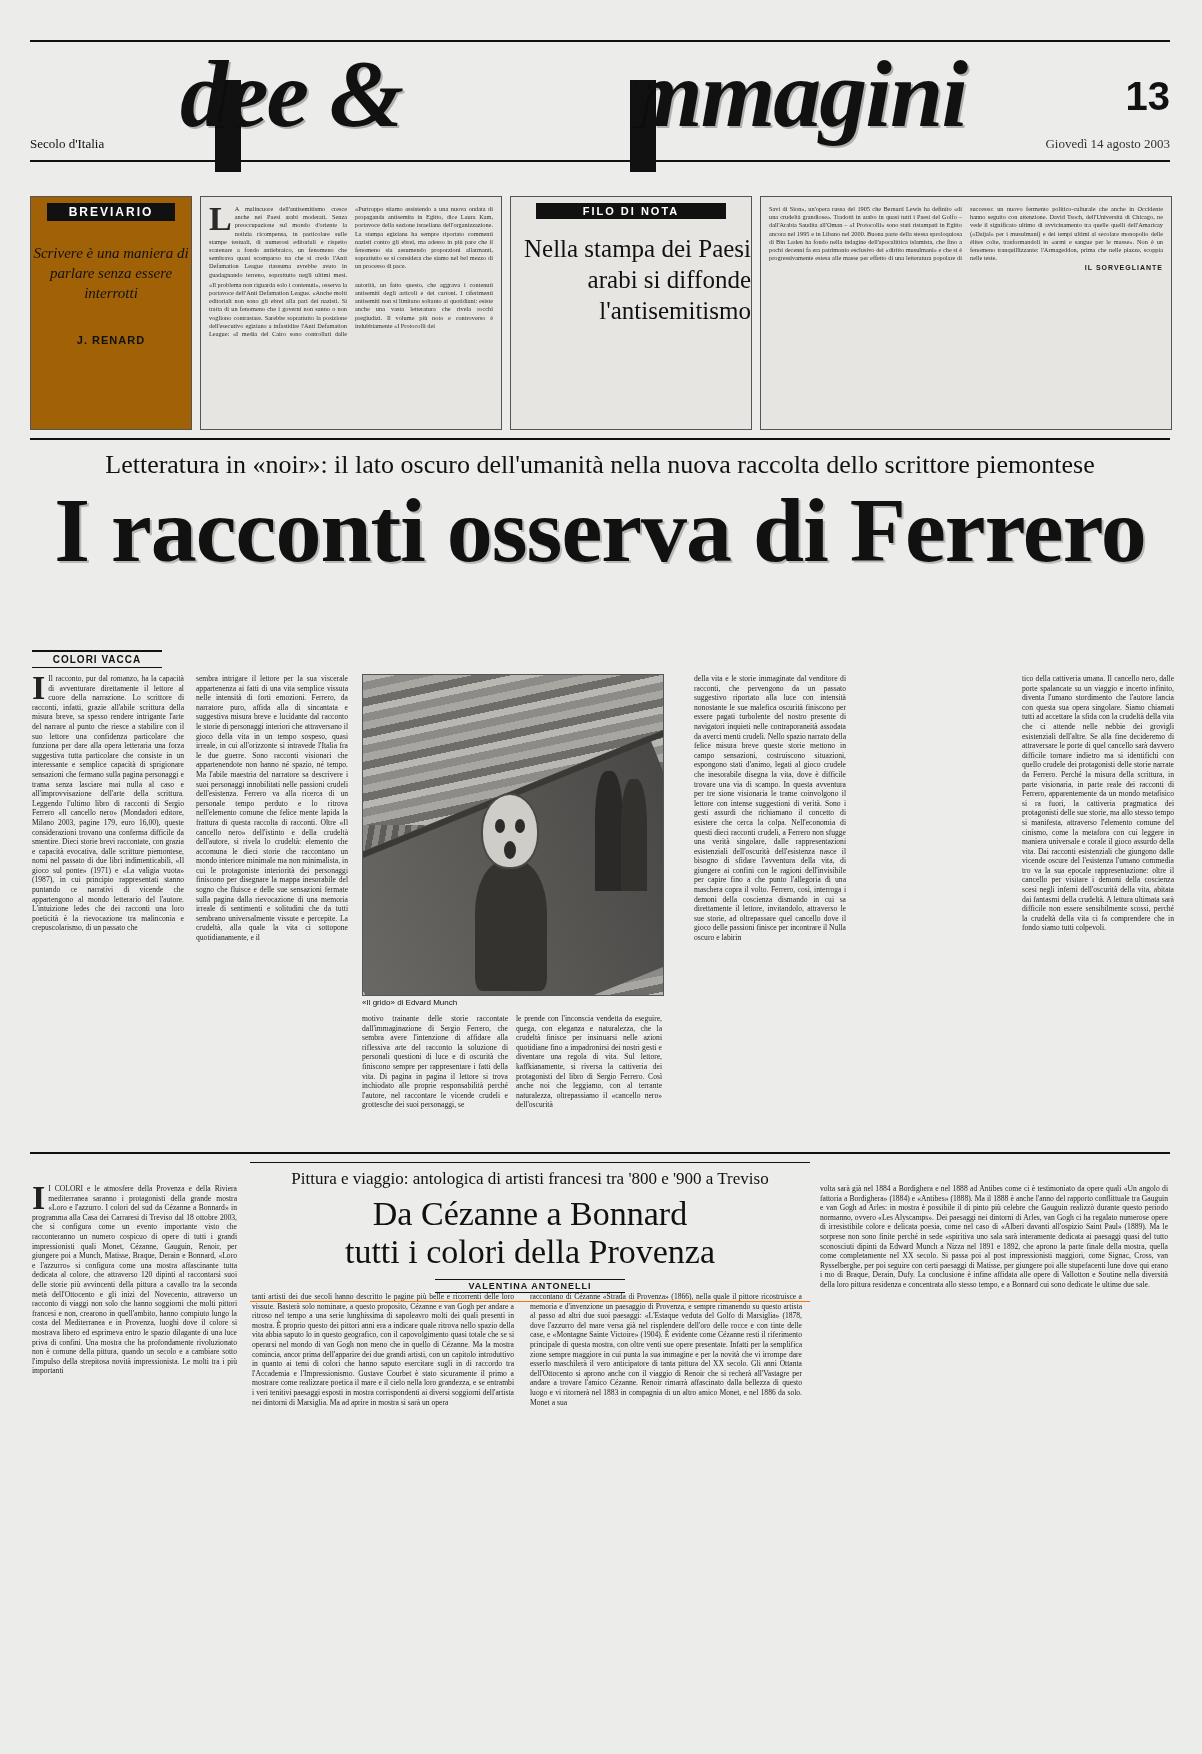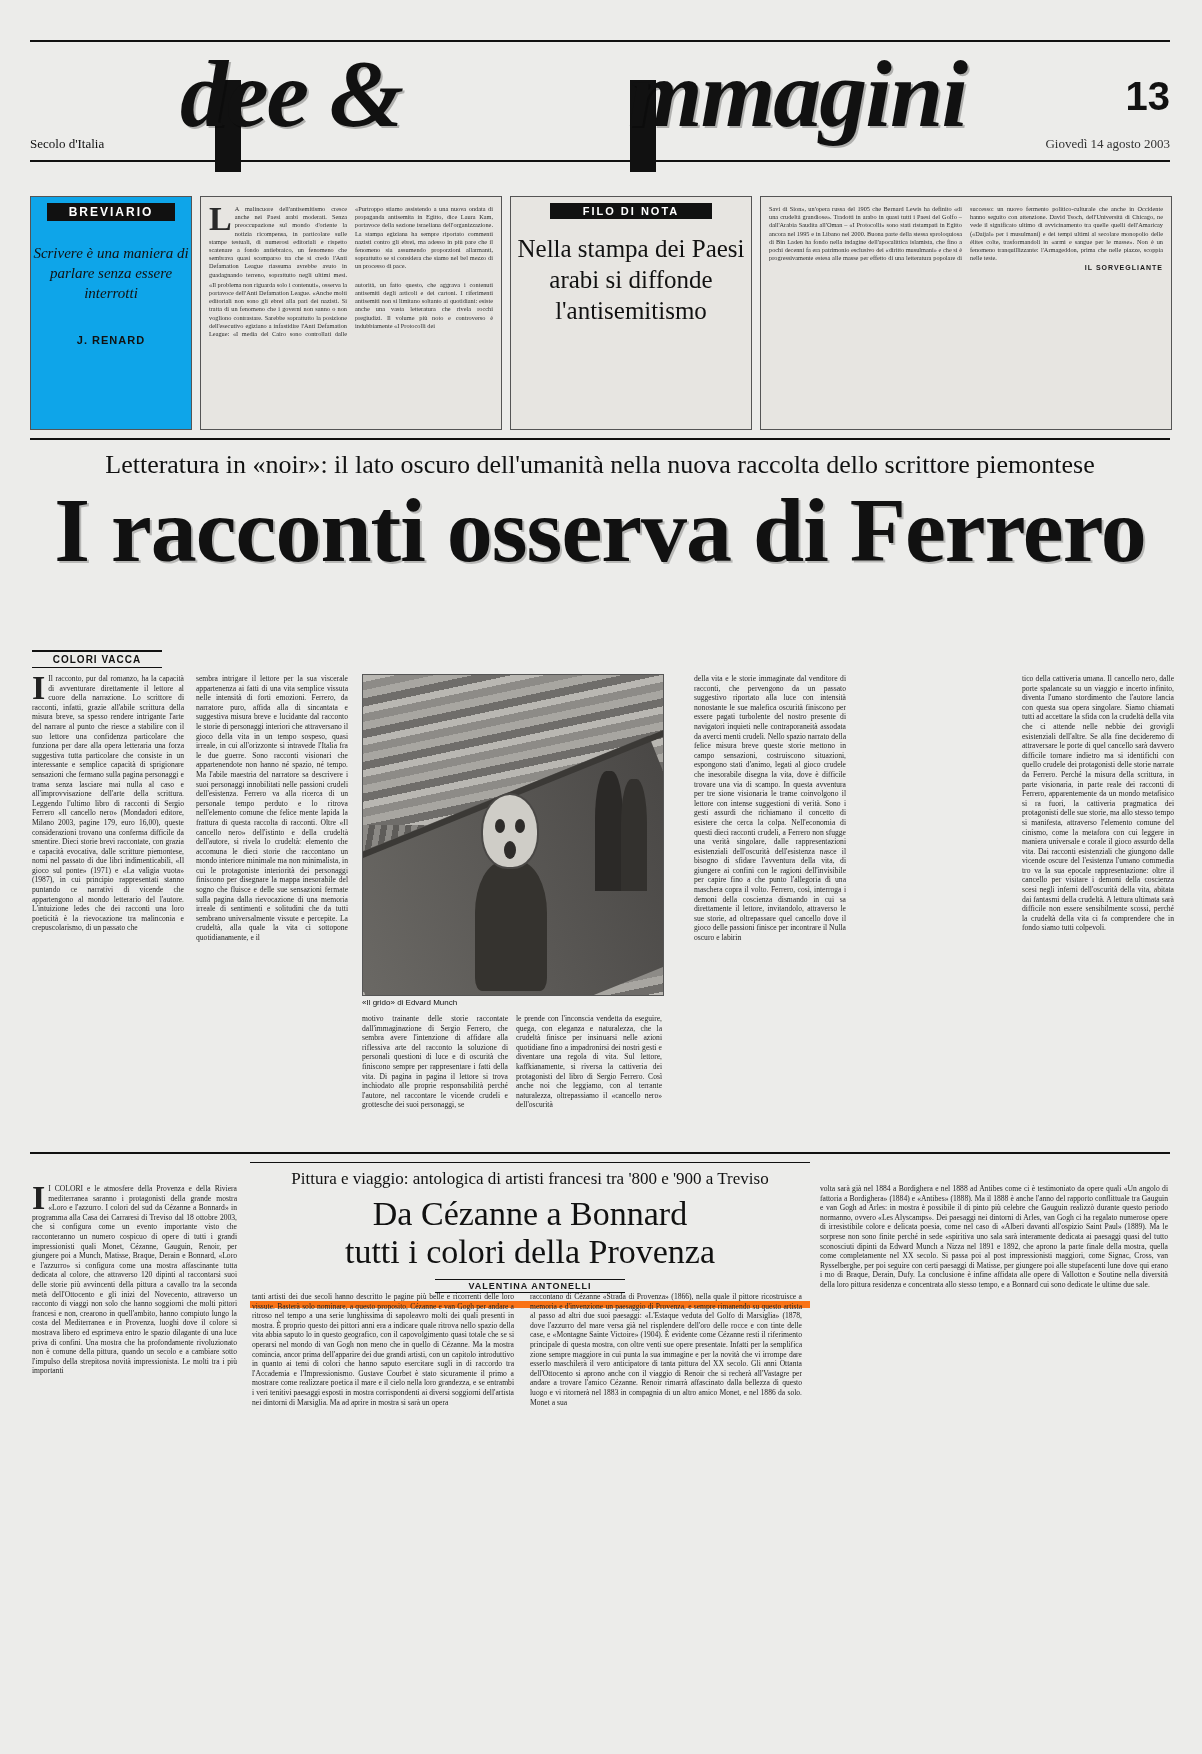--- a/index.html
+++ b/index.html
@@ -50,21 +50,21 @@
   .mast-date{
     position:absolute;right:0;top:92px;
     font-family:"Liberation Serif", serif;
     font-size:13px;color:#333;
   }
   .rule{position:absolute;background:#111;}
   
   .topband{position:absolute;left:30px;top:196px;width:1140px;height:232px;}
   .breviario{
     position:absolute;left:0;top:0;width:160px;height:232px;
-    border:1px solid #555;background:#0ea5e9;
+    border:1px solid #555;background:#a16207;
   }
   .breviario-head{
     margin:6px auto 0;width:128px;height:18px;background:#111;
     color:#fff;font-family:"Liberation Sans",sans-serif;
     font-size:12px;font-weight:700;letter-spacing:2px;
     text-align:center;line-height:18px;
   }
   .breviario-body{
     margin-top:22px;text-align:center;
     font-family:"Liberation Serif",serif;font-style:italic;
@@ -76,27 +76,27 @@
     font-weight:700;letter-spacing:1px;color:#111;
   }
   .artbox{
     position:absolute;top:0;border:1px solid #555;background:#e7e5e1;
     overflow:hidden;
   }
   .b1{left:170px;width:300px;height:232px;}
   .b2{left:480px;width:240px;height:232px;}
   .b3{left:730px;width:410px;height:232px;}
   .filo-head{
-    margin:6px auto 0;width:162px;height:16px;background:#111;
+    margin:6px auto 0;width:190px;height:16px;background:#111;
     color:#fff;font-family:"Liberation Sans",sans-serif;
     font-size:11px;font-weight:700;letter-spacing:2px;
     text-align:center;line-height:16px;
   }
   .filo-title{
-    margin-top:14px;text-align:center;
+    margin-top:14px;text-align:right;
     font-family:"Liberation Serif",serif;font-size:25px;
     line-height:31px;color:#111;
   }
   .microtext{
     font-family:"Liberation Serif",serif;
     font-size:6.3px;line-height:8.2px;text-align:justify;
     color:#2a2a2a;
     column-gap:8px;
   }
   .b1 .microtext{padding:8px 8px 0 8px;column-count:2;}
@@ -163,21 +163,21 @@
   .bottom{
     position:absolute;left:30px;top:1162px;width:1140px;height:570px;
   }
   .bcol{
     position:absolute;top:22px;width:200px;
     font-family:"Liberation Serif",serif;
     font-size:7.6px;line-height:9.6px;text-align:justify;color:#222;
   }
   .bhead-box{
     position:absolute;left:220px;top:0;width:560px;
-    border-top:1px solid #111;border-bottom:7px solid #f97316;
+    border-top:1px solid #111;border-bottom:1px solid #f97316;
     padding:6px 0 8px 0;text-align:center;
   }
   .bkicker{
     font-family:"Liberation Serif",serif;font-size:17px;color:#111;
   }
   .btitle{
     font-family:"Liberation Serif",serif;font-size:34px;line-height:38px;
     color:#111;margin-top:6px;
   }
   .bbyline{

